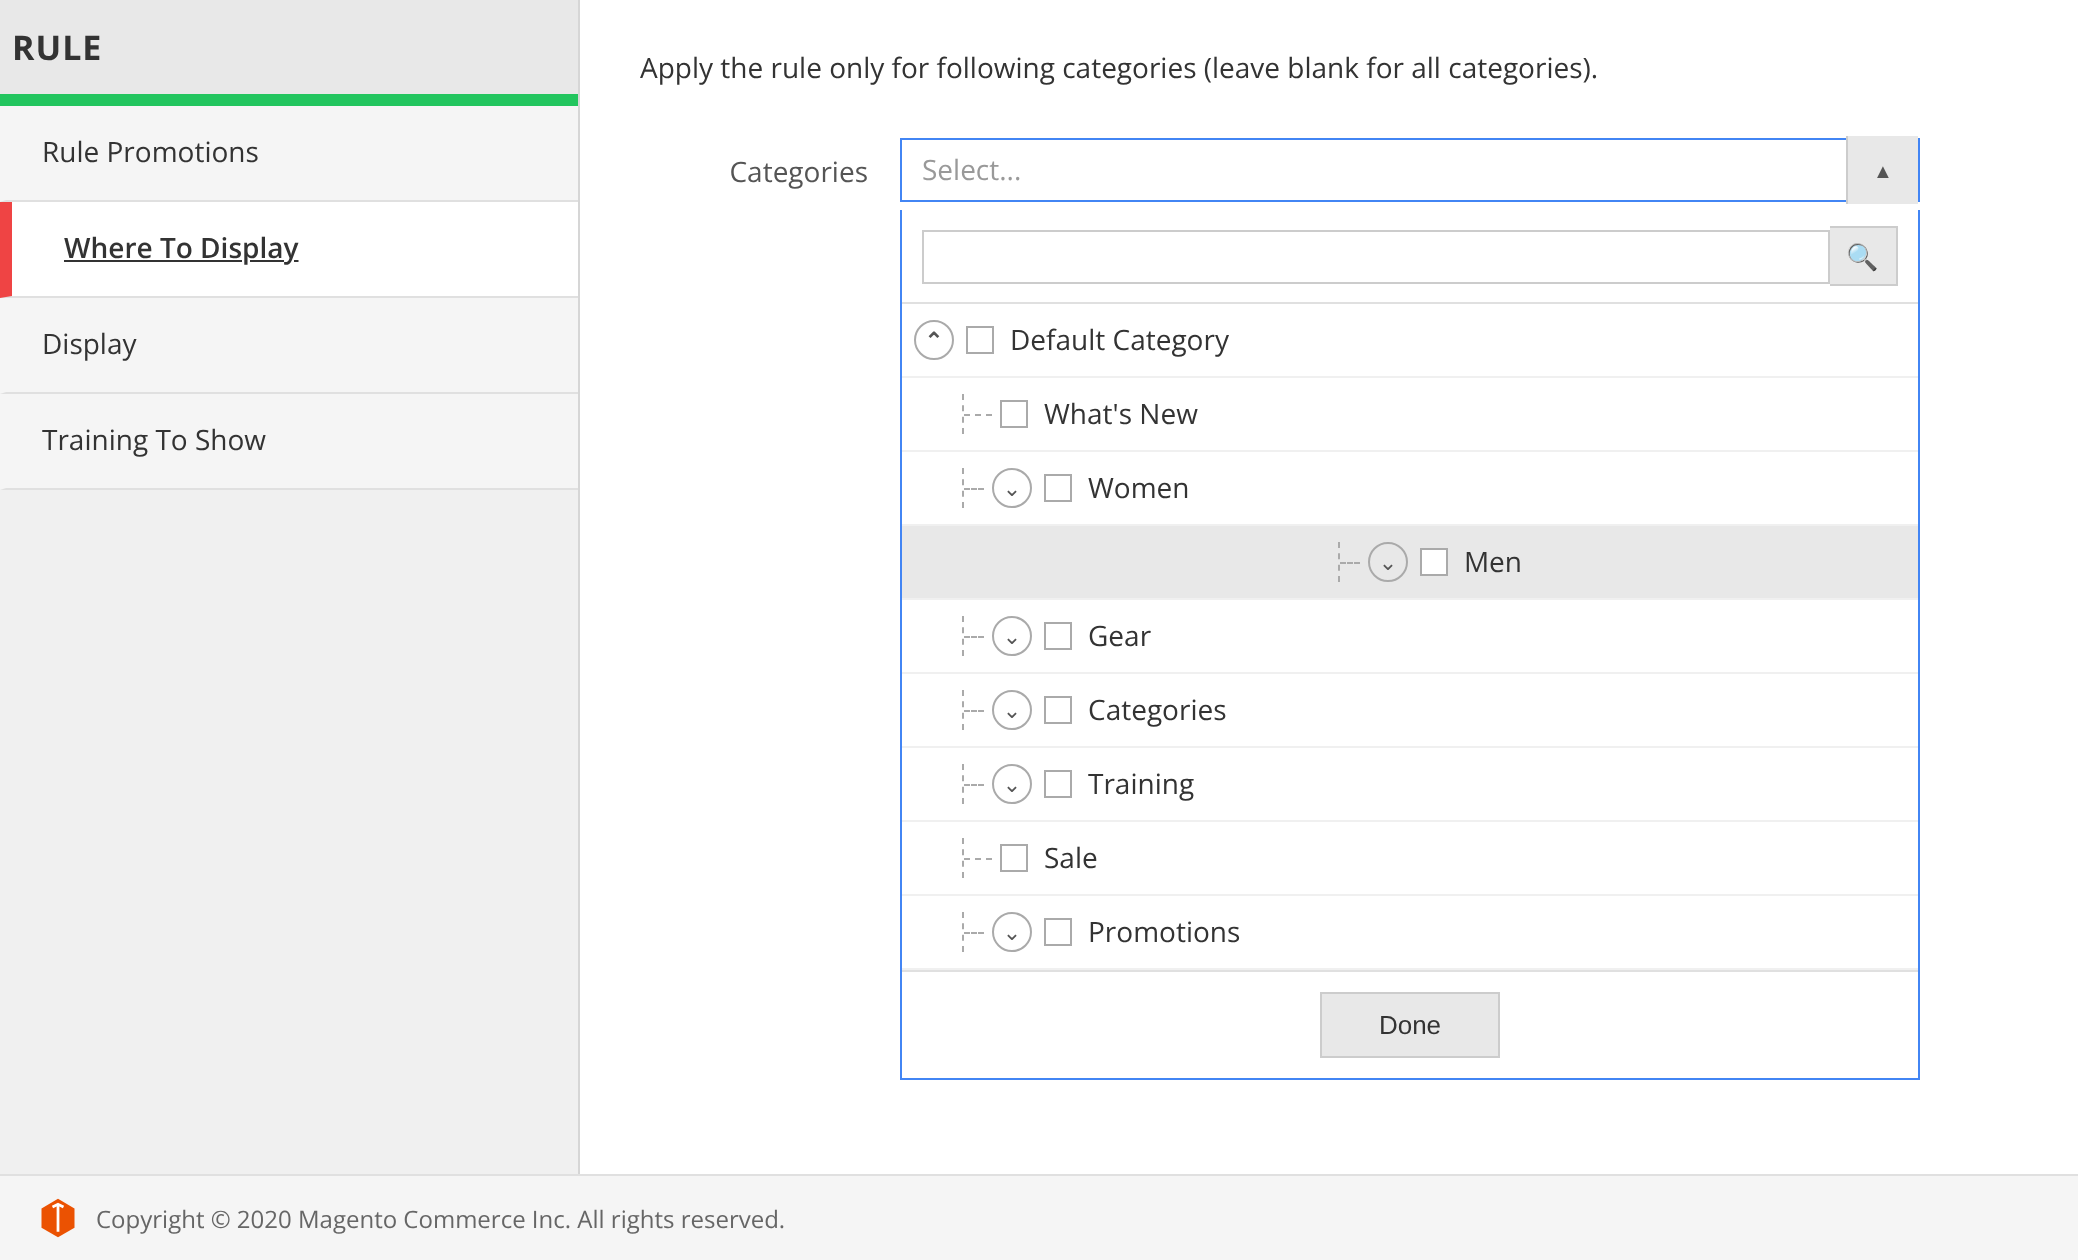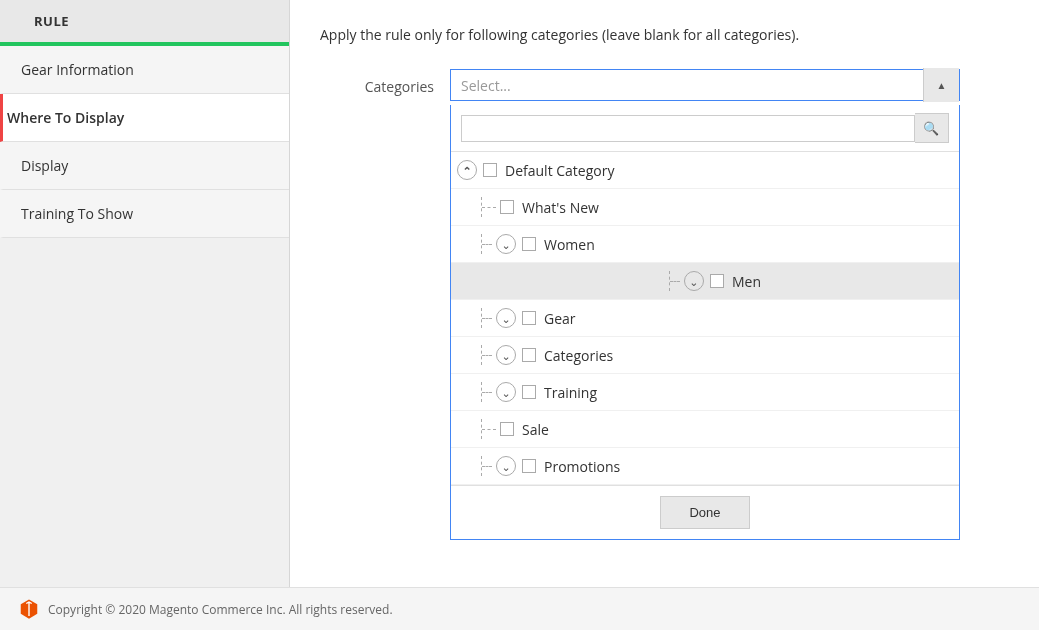--- a/index.html
+++ b/index.html
@@ -24,44 +24,45 @@
     .sidebar {
       width: 290px;
       background: #f0f0f0;
       border-right: 1px solid #d6d6d6;
       flex-shrink: 0;
       display: flex;
       flex-direction: column;
     }
 
     .sidebar-title {
-      padding: 12px 34px;
-      font-size: 13px;
+      padding: 12px 6px;
+      font-size: 17px;
       font-weight: 700;
       color: #333;
       letter-spacing: 0.5px;
       background: #e8e8e8;
-      border-bottom: 4px solid #22c55e;
+      border-bottom: 6px solid #22c55e;
       text-transform: uppercase;
     }
 
     .sidebar-item {
       padding: 14px 18px;
       font-size: 14px;
       color: #333;
       cursor: pointer;
       border-bottom: 1px solid #e0e0e0;
       background: #f5f5f5;
     }
 
     .sidebar-item.active {
       background: #fff;
-      border-left: 3px solid #ef4444;
-      padding-left: 4px;
+      border-left: 6px solid #ef4444;
+      padding-left: 26px;
       font-weight: 600;
+      text-decoration: underline;
     }
 
     .sidebar-item.normal {
       border-left: 3px solid transparent;
     }
 
     
     .main-content {
       flex: 1;
       padding: 24px 30px;
@@ -266,21 +267,21 @@
     }
   </style>
 </head>
 <body>
 
 <div class="page-wrapper">
 
   <div class="sidebar">
     <div class="sidebar-title">RULE</div>
     <div class="sidebar-item normal">
-      <span>Gear Information</span>
+      <span>Rule Promotions</span>
     </div>
     <div class="sidebar-item active">
       <span>Where To Display</span>
     </div>
     <div class="sidebar-item normal">
       <span>Display</span>
     </div>
     <div class="sidebar-item normal">
       <span>Training To Show</span>
     </div>

